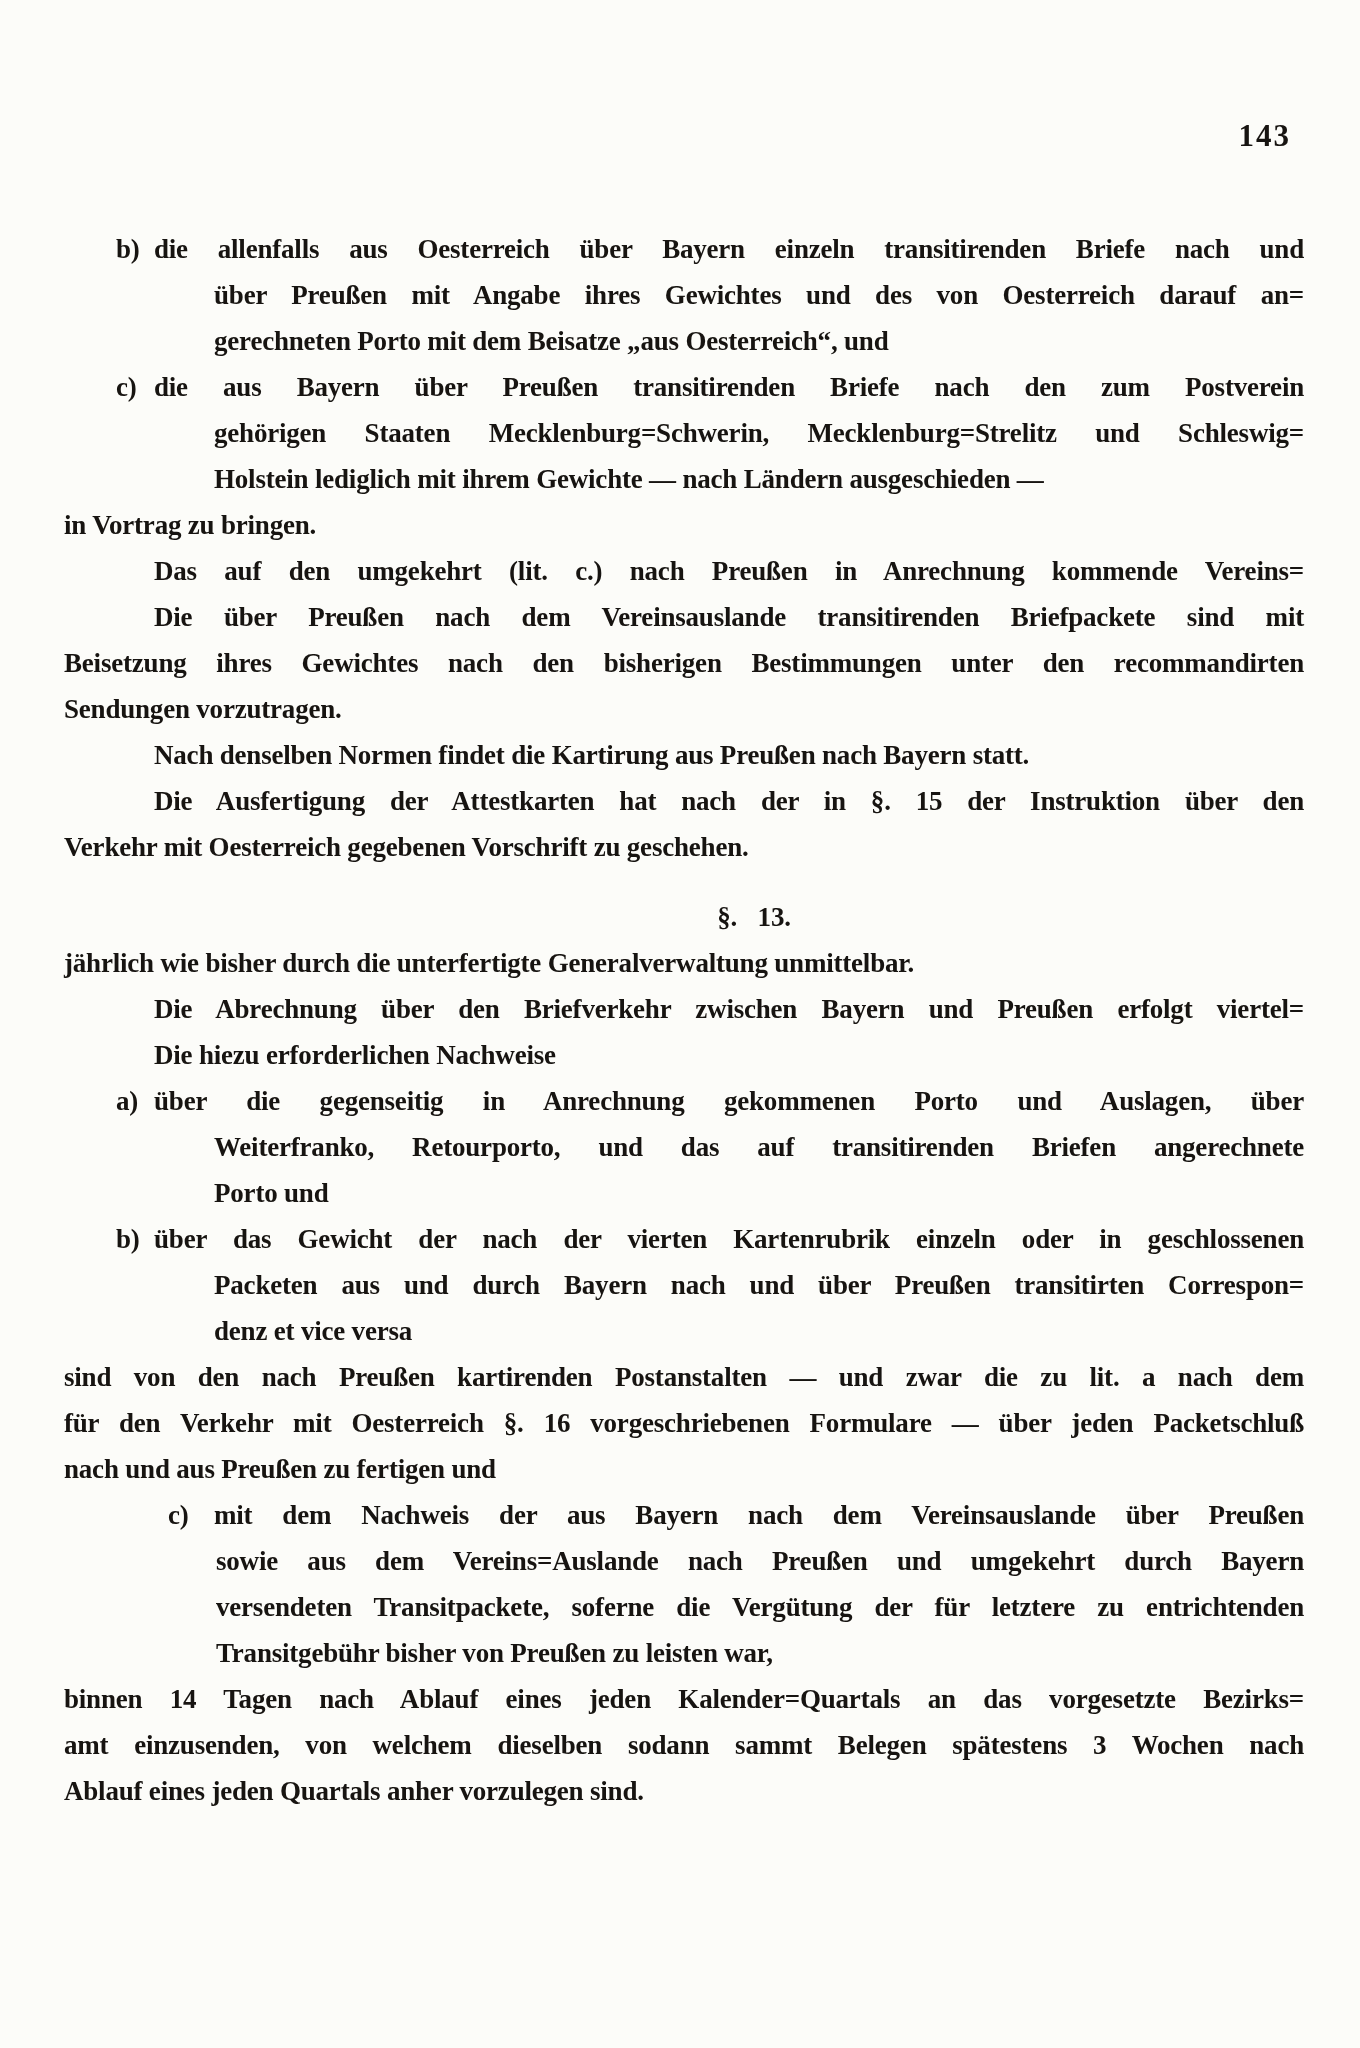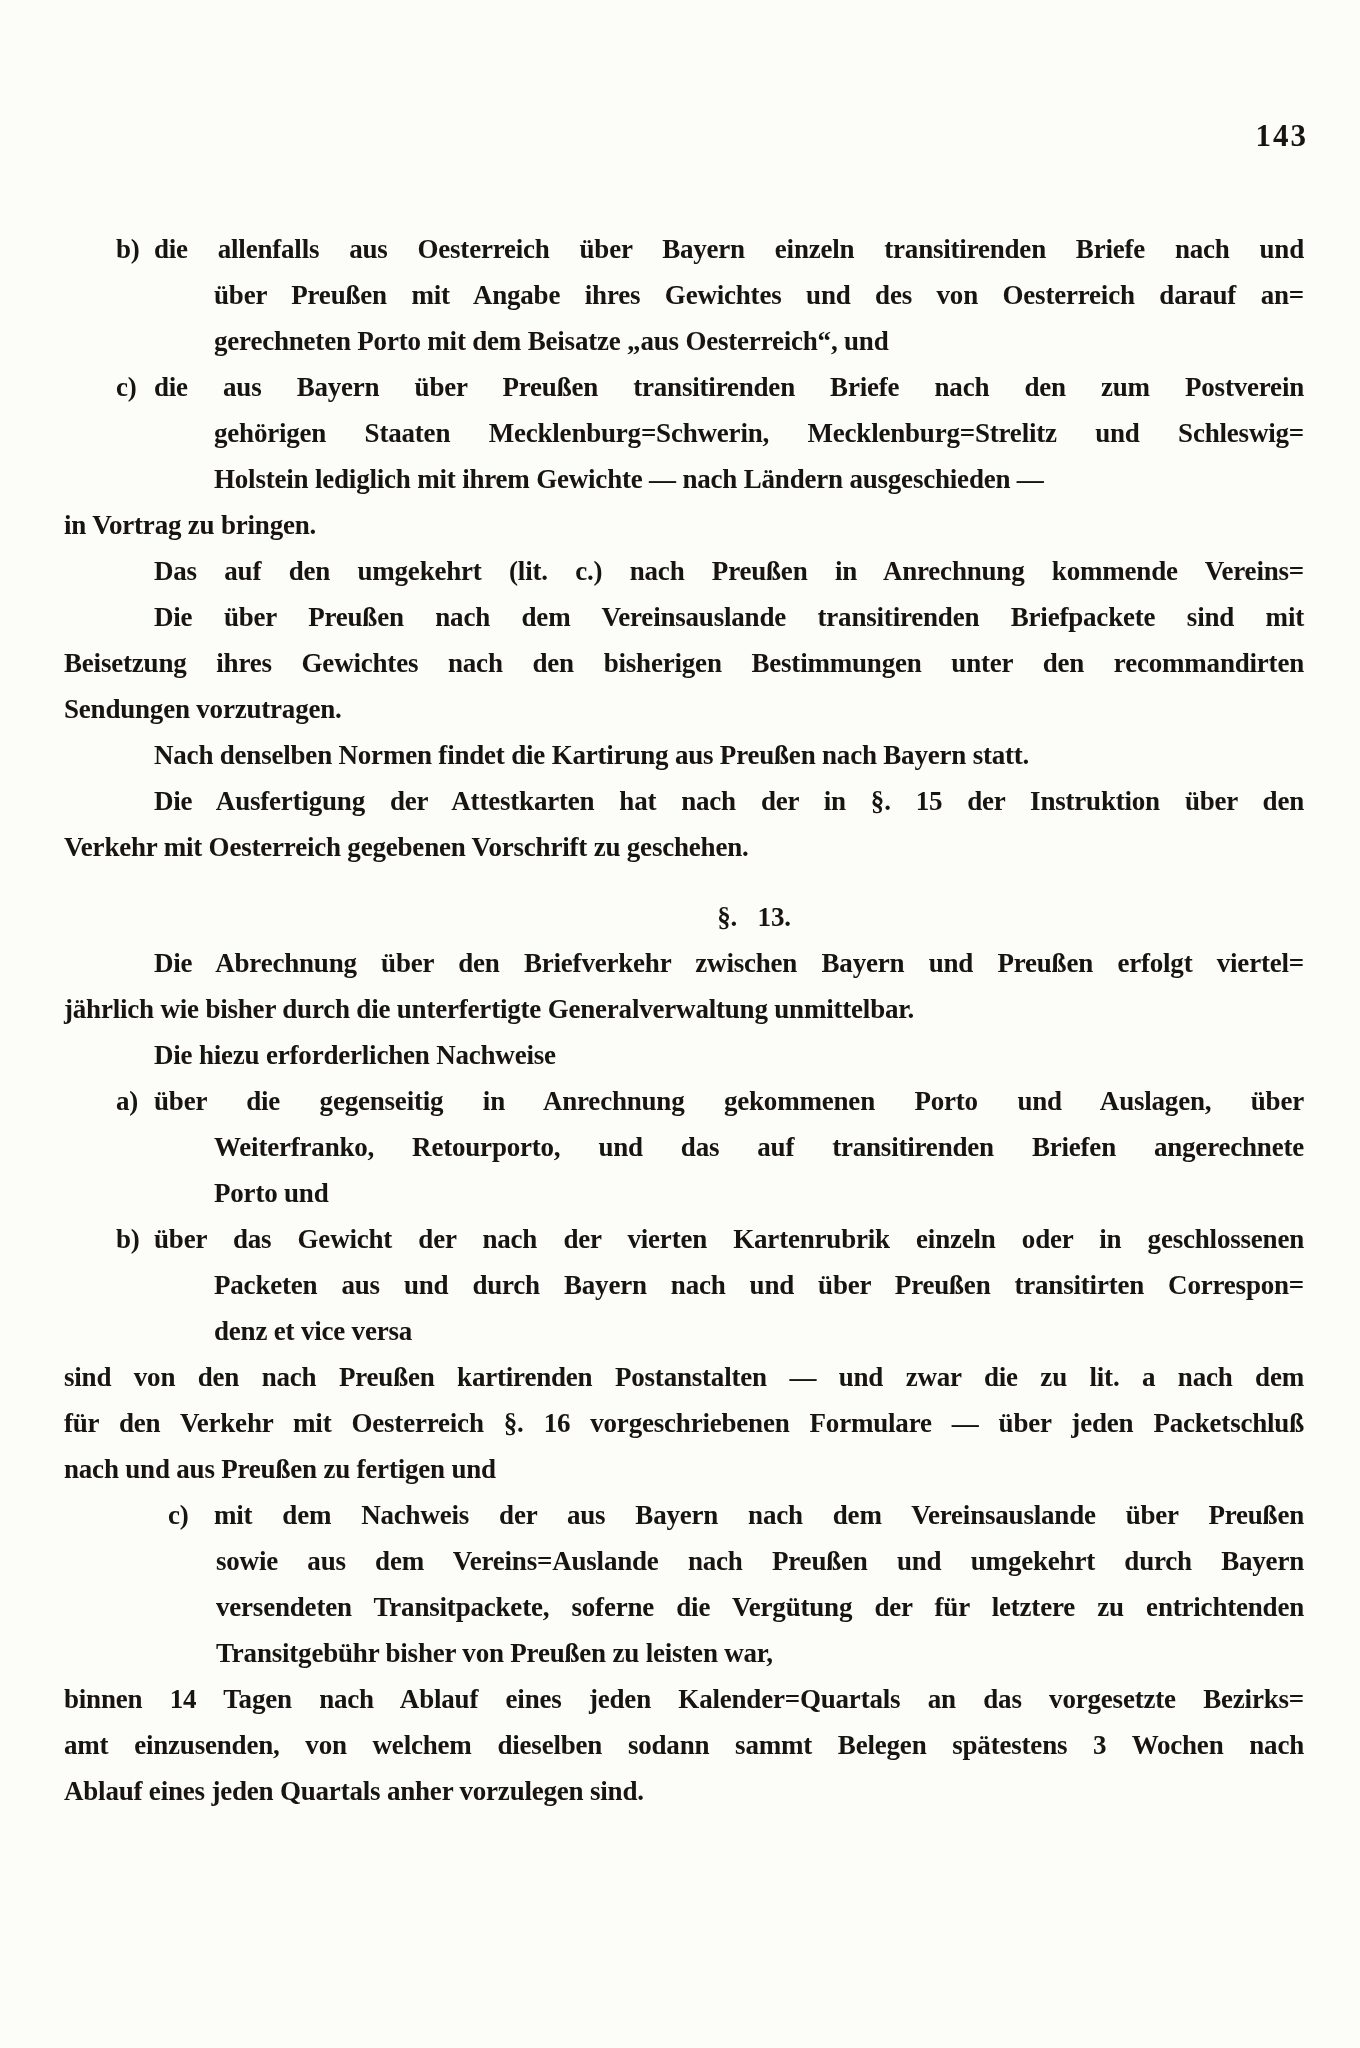--- a/index.html
+++ b/index.html
@@ -13,21 +13,21 @@
     height: 2048px;
     margin: 0 auto;
     background: #fcfcf9;
     color: #171411;
     font-family: "Liberation Serif", serif;
     overflow: hidden;
   }
   .page-number {
     position: absolute;
     top: 118px;
-    right: 52px;
+    right: 69px;
     font-size: 31px;
     font-weight: bold;
     letter-spacing: 2px;
   }
   .text-block {
     position: absolute;
     left: 64px;
     top: 226px;
     width: 1240px;
     font-size: 27px;
@@ -80,22 +80,22 @@
       <div class="line item-cont">Holstein lediglich mit ihrem Gewichte — nach Ländern ausgeschieden —</div>
       <div class="line flush">in Vortrag zu bringen.</div>
       <div class="line para just">Das auf den umgekehrt (lit. c.) nach Preußen in Anrechnung kommende Vereins=</div>
       <div class="line para just">Die über Preußen nach dem Vereinsauslande transitirenden Briefpackete sind mit</div>
       <div class="line flush just">Beisetzung ihres Gewichtes nach den bisherigen Bestimmungen unter den recommandirten</div>
       <div class="line flush">Sendungen vorzutragen.</div>
       <div class="line para">Nach denselben Normen findet die Kartirung aus Preußen nach Bayern statt.</div>
       <div class="line para just">Die Ausfertigung der Attestkarten hat nach der in §. 15 der Instruktion über den</div>
       <div class="line flush">Verkehr mit Oesterreich gegebenen Vorschrift zu geschehen.</div>
       <div class="line heading">§. 13.</div>
+      <div class="line flush">jährlich wie bisher durch die unterfertigte Generalverwaltung unmittelbar.</div>
       <div class="line para just">Die Abrechnung über den Briefverkehr zwischen Bayern und Preußen erfolgt viertel=</div>
-      <div class="line flush">jährlich wie bisher durch die unterfertigte Generalverwaltung unmittelbar.</div>
       <div class="line para">Die hiezu erforderlichen Nachweise</div>
       <div class="line item just"><span class="marker">a)</span>über die gegenseitig in Anrechnung gekommenen Porto und Auslagen, über</div>
       <div class="line item-cont just">Weiterfranko, Retourporto, und das auf transitirenden Briefen angerechnete</div>
       <div class="line item-cont">Porto und</div>
       <div class="line item just"><span class="marker">b)</span>über das Gewicht der nach der vierten Kartenrubrik einzeln oder in geschlossenen</div>
       <div class="line item-cont just">Packeten aus und durch Bayern nach und über Preußen transitirten Correspon=</div>
       <div class="line item-cont">denz et vice versa</div>
       <div class="line flush just">sind von den nach Preußen kartirenden Postanstalten — und zwar die zu lit. a nach dem</div>
       <div class="line flush just">für den Verkehr mit Oesterreich §. 16 vorgeschriebenen Formulare — über jeden Packetschluß</div>
       <div class="line flush">nach und aus Preußen zu fertigen und</div>

